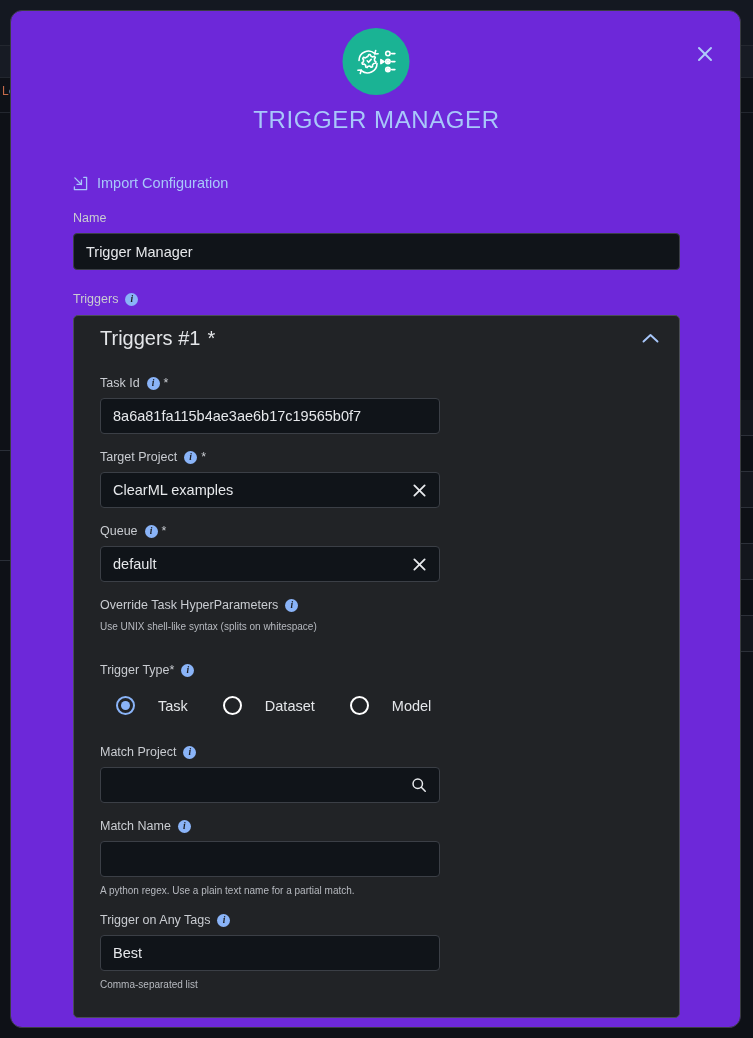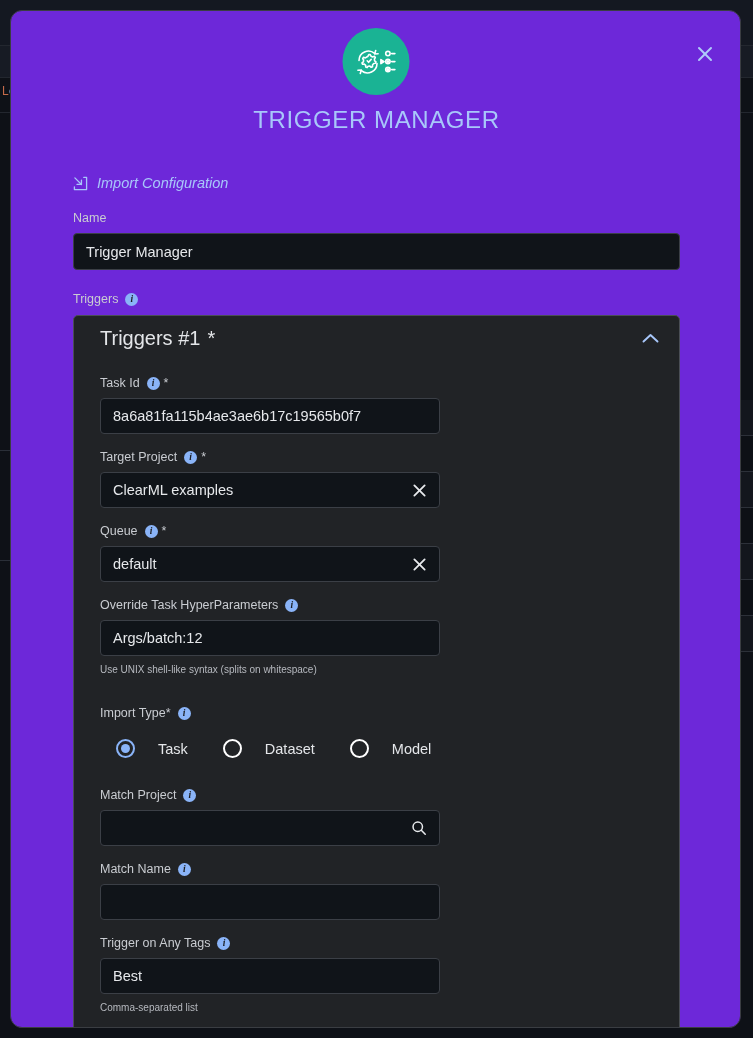--- a/index.html
+++ b/index.html
@@ -133,21 +133,20 @@
 
   .import-link {
     display: flex;
     align-items: center;
     gap: 9px;
     color: #a8c7fa;
     font-size: 14.5px;
     margin-top: 24px;
     cursor: pointer;
     width: fit-content;
-    font-style: italic;
   }
   .import-link svg { display: block; flex: none; }
 
   .field-label {
     font-size: 12.5px;
     color: #c9ccd1;
     margin-bottom: 7px;
     display: flex;
     align-items: center;
     gap: 7px;
@@ -425,27 +424,26 @@
               </svg>
             </span>
           </div>
         </div>
 
         <div class="sub-field">
           <div class="field-label">
             <span>Override Task HyperParameters</span>
             <span class="info-icon">i</span>
           </div>
-          <input class="text-input" type="text" value="Args/batch:12" style="">
           <div class="helper-text">Use UNIX shell-like syntax (splits on whitespace)</div>
         </div>
 
         <div class="sub-field gap-lg">
           <div class="field-label">
-            <span>Import Type*</span>
+            <span>Trigger Type*</span>
             <span class="info-icon">i</span>
           </div>
           <div class="radio-row">
             <div class="radio-item selected">
               <span class="radio-mark"></span>
               <span class="radio-label">Task</span>
             </div>
             <div class="radio-item">
               <span class="radio-mark"></span>
               <span class="radio-label">Dataset</span>
@@ -472,20 +470,21 @@
             </span>
           </div>
         </div>
 
         <div class="sub-field">
           <div class="field-label">
             <span>Match Name</span>
             <span class="info-icon">i</span>
           </div>
           <input class="text-input" type="text" value="" style="">
+          <div class="helper-text">A python regex. Use a plain text name for a partial match.</div>
         </div>
 
         <div class="sub-field">
           <div class="field-label">
             <span>Trigger on Any Tags</span>
             <span class="info-icon">i</span>
           </div>
           <input class="text-input" type="text" value="Best" style="">
           <div class="helper-text">Comma-separated list</div>
         </div>

